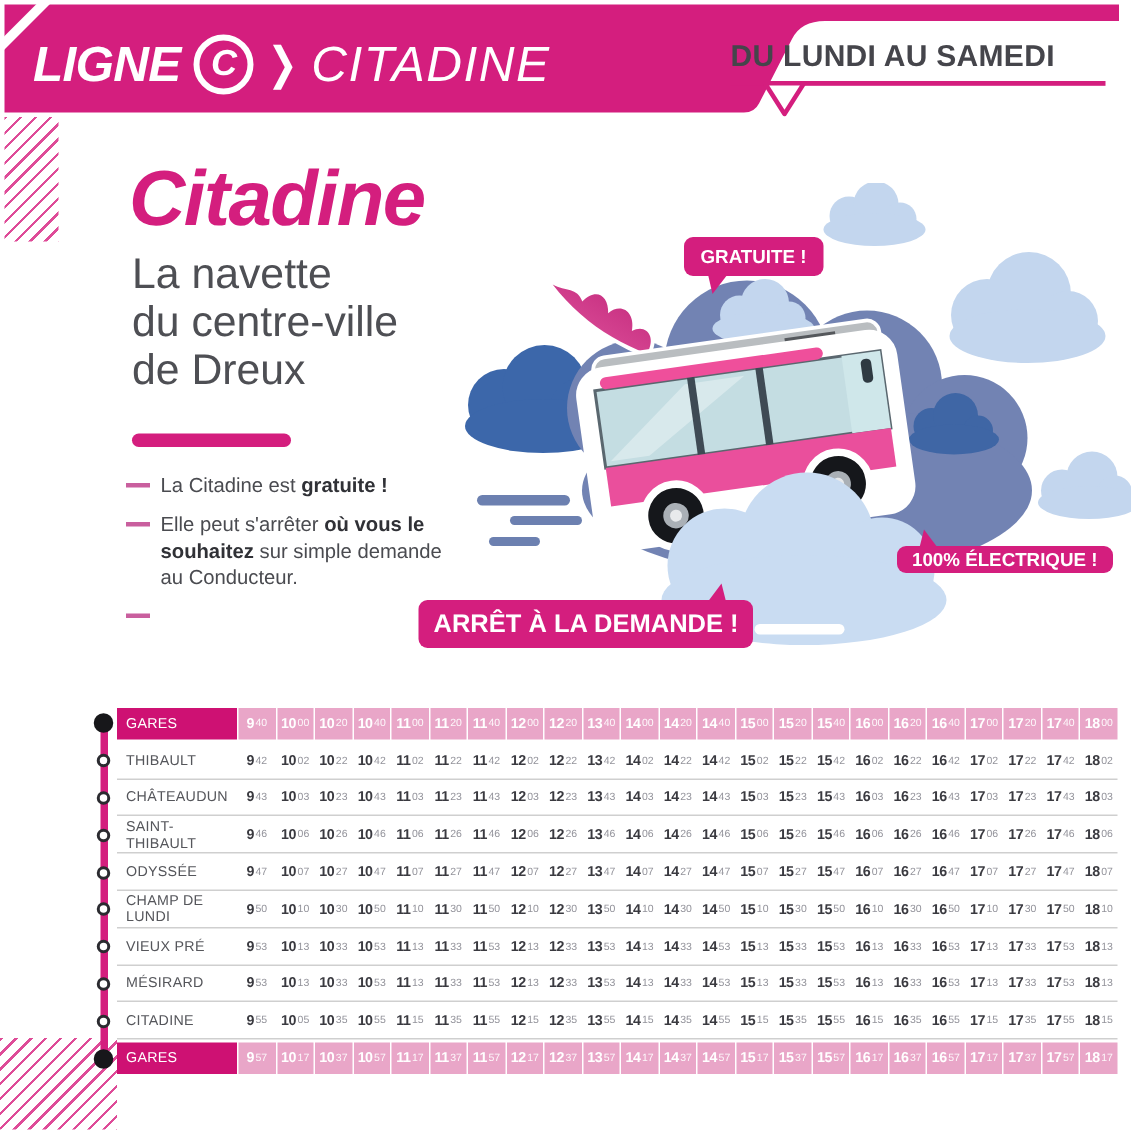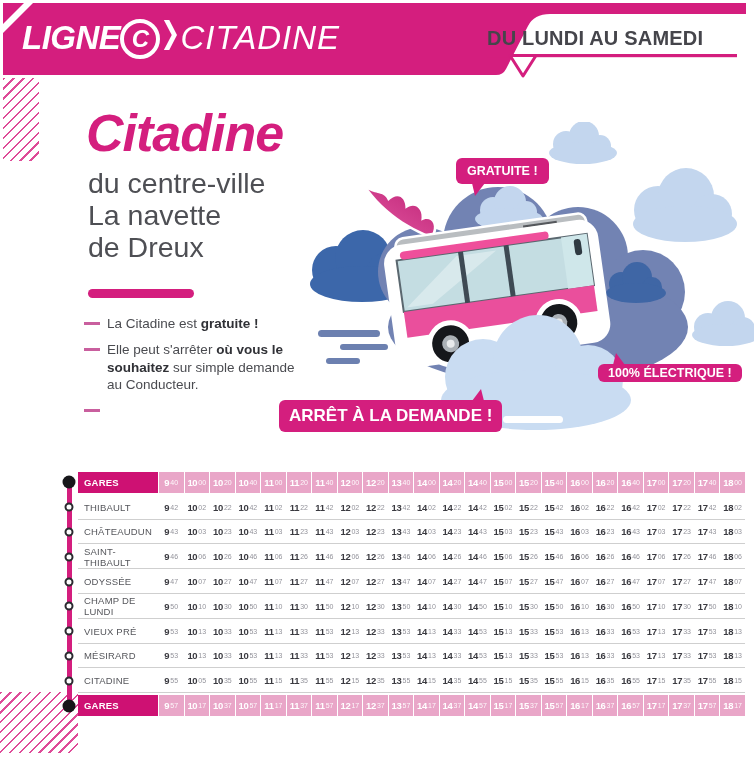--- a/index.html
+++ b/index.html
@@ -11,21 +11,21 @@
     --blue-dark:#3c67aa;
     --slate:#7283b3;
     --blue-light:#c7daf1;
   }
   *{margin:0;padding:0;box-sizing:border-box}
   body{background:#fff;font-family:"Liberation Sans","DejaVu Sans",sans-serif;}
   .page{position:relative;width:754px;height:759px;background:#fff;overflow:hidden}
 
   
   .banner-svg{position:absolute;left:0;top:0;z-index:2}
-  .banner-content{position:absolute;left:22px;top:19px;height:48px;display:flex;align-items:flex-start;z-index:3;color:#fff;font-style:italic}
+  .banner-content{position:absolute;left:22px;top:19px;height:48px;display:flex;align-items:center;gap:9px;z-index:3;color:#fff;font-style:italic}
   .banner-ligne{font-size:33px;font-weight:700;letter-spacing:-0.5px}
   .line-badge{width:40px;height:40px;border:4px solid #fff;border-radius:50%;display:flex;align-items:center;justify-content:center;font-size:24px;font-weight:700;font-style:italic}
   .banner-chevron{font-size:24px;font-weight:700;font-style:normal;transform:scaleY(1.25)}
   .banner-name{font-size:33px;font-weight:400;letter-spacing:1px}
 
   
   .days-label{position:absolute;left:487px;top:27px;font-size:20px;font-weight:700;color:#45454b;z-index:3;letter-spacing:0.2px}
   .days-underline{position:absolute;left:480px;top:54px;z-index:3}
 
   
@@ -56,21 +56,21 @@
   .bb-electrique::after{left:15px;top:-11px;border-bottom:12px solid var(--pink);border-left:3px solid transparent;border-right:9px solid transparent}
 
   
   .timetable{position:absolute;left:0;top:470px;width:754px;z-index:4}
   .rail{position:absolute;left:67px;top:12px;width:5px;height:224px;background:var(--pink);border-radius:3px}
   .t-row{position:relative;height:24.8px;display:flex;align-items:center}
   .t-row .marker{position:absolute;left:69px;top:50%;transform:translate(-50%,-50%);border-radius:50%;z-index:3}
   .terminus .marker{width:13px;height:13px;background:#17171a}
   .normal .marker{width:9px;height:9px;background:#fff;border:2px solid #2b2b30}
   .stop-name{width:80px;margin-left:78px;margin-right:1px;font-size:9.5px;color:#55565b;letter-spacing:0.2px;padding-left:6px;height:21px;display:flex;align-items:center}
-  .terminus .stop-name{background:var(--pink-dark);color:#fff;font-weight:700}
+  .terminus .stop-name{background:var(--pink-dark);color:#fff;font-weight:400}
   .times{flex:1;display:flex;gap:1px;margin-right:9px}
   .cell{flex:1;display:flex;align-items:center;justify-content:center;white-space:nowrap}
   .terminus .cell{background:var(--pink-light);height:21px}
   .cell .h{font-size:9.5px;font-weight:700;color:#3a3a40;letter-spacing:-0.3px}
   .cell .m{font-size:7px;color:#93939b;margin-left:1px}
   .terminus .cell .h{color:#fff}
   .terminus .cell .m{color:rgba(255,255,255,.92)}
   .normal::after{content:"";position:absolute;left:78px;right:9px;bottom:0;height:1px;background:#cfcfcf}
 </style>
 </head>
@@ -96,22 +96,22 @@
   <svg class="days-underline" width="262" height="28">
     <rect x="7" y="0" width="250" height="3.2" fill="#d41e7e"></rect>
     <path d="M30,1.5 L43,22 L56,1.5 Z" fill="#ffffff" stroke="#d41e7e" stroke-width="3" stroke-linejoin="round"></path>
   </svg>
 
   <div class="hatch hatch-top"></div>
   <div class="hatch hatch-bottom"></div>
 
   <div class="title">Citadine</div>
   <div class="subtitle">
+    <div>La navette</div>
     <div>du centre-ville</div>
-    <div>La navette</div>
     <div>de Dreux</div>
   </div>
   <div class="title-bar"></div>
 
   <div class="bullets">
     <div class="bullet">
       <span class="dash"></span>
       <span><span>La Citadine est </span><b>gratuite !</b><span></span></span>
     </div>
     <div class="bullet">

